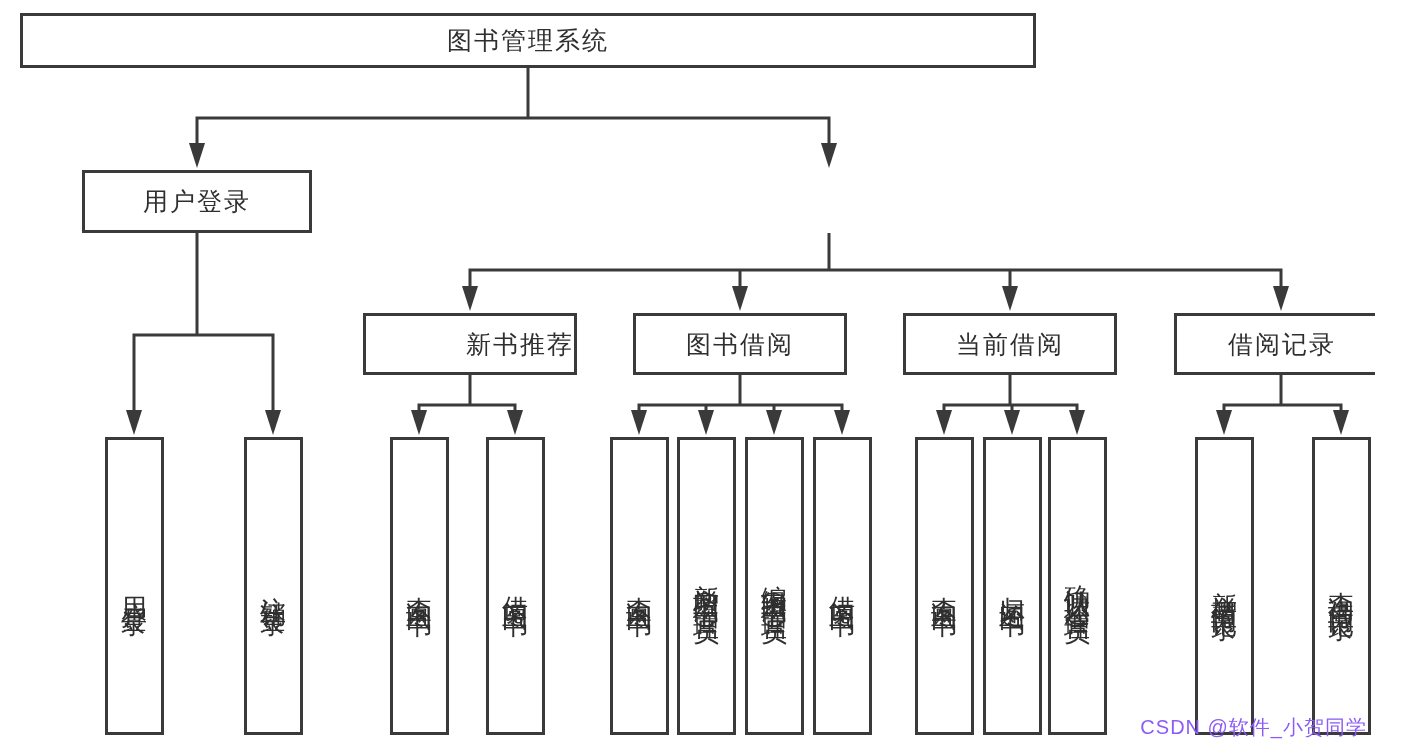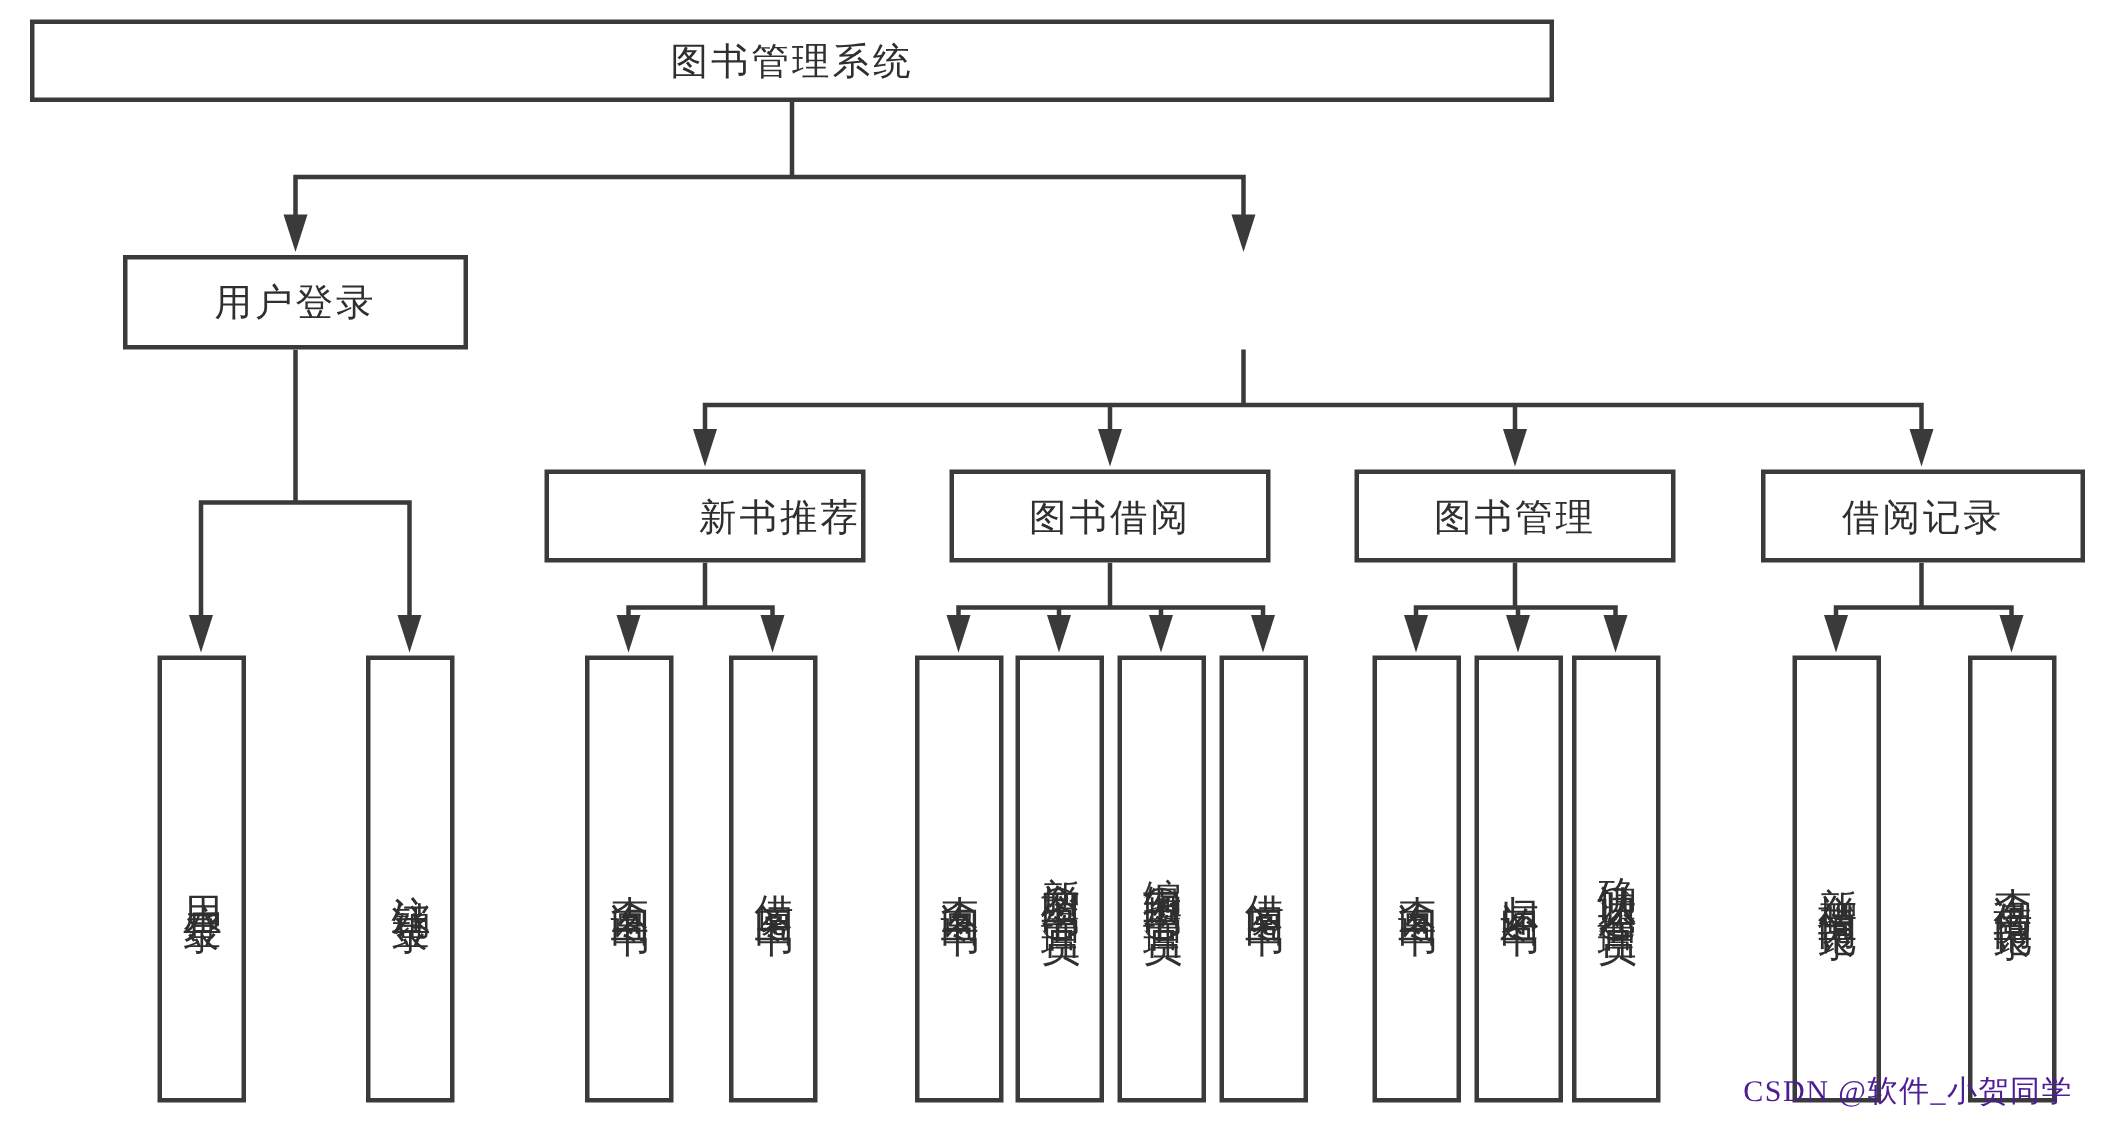--- a/index.html
+++ b/index.html
@@ -1,23 +1,22 @@
 <!DOCTYPE html>
 <html><head>
 <meta charset="utf-8">
 <style>
   html, body { margin: 0; padding: 0; background: #ffffff; }
   .stage {
     position: relative;
     width: 1375px;
     height: 747px;
     background: #ffffff;
-    font-family: Liberation Serif, serif;
+    font-family: Liberation Sans, sans-serif;
     overflow: hidden;
-    padding-left: 15px;
   }
   .connectors {
     position: absolute;
     left: 0; top: 0;
     width: 1405px; height: 747px;
   }
   .box {
     position: absolute;
     box-sizing: border-box;
     border: 3px solid #3a3a3a;
@@ -63,21 +62,21 @@
   .l-cq      { left: 915px; }
   .l-cr      { left: 983px; }
   .l-cc      { left: 1048px; }
   .l-ra      { left: 1195px; }
   .l-rq      { left: 1312px; }
   .watermark {
     position: absolute;
     right: 8px;
     top: 714px;
     font-size: 20px;
-    color: #4c1d95;
+    color: #8b5cf6;
     letter-spacing: 1px;
     white-space: nowrap;
   }
 </style>
 </head>
 <body>
 
 <div class="stage">
 
   <svg class="connectors" viewBox="0 0 1405 747" xmlns="http://www.w3.org/2000/svg">
@@ -131,21 +130,21 @@
     <span class="h-label">用户登录</span>
   </div>
 
   <div class="box n-rec">
     <span class="h-label">新书推荐</span>
   </div>
   <div class="box n-borrow">
     <span class="h-label">图书借阅</span>
   </div>
   <div class="box n-cur">
-    <span class="h-label">图书管理</span>
+    <span class="h-label">当前借阅</span>
   </div>
   <div class="box n-record">
     <span class="h-label">借阅记录</span>
   </div>
 
   <div class="box leaf l-login">
     <span class="v-label">用户登录</span>
   </div>
   <div class="box leaf l-logout">
     <span class="v-label">注销登录</span>

